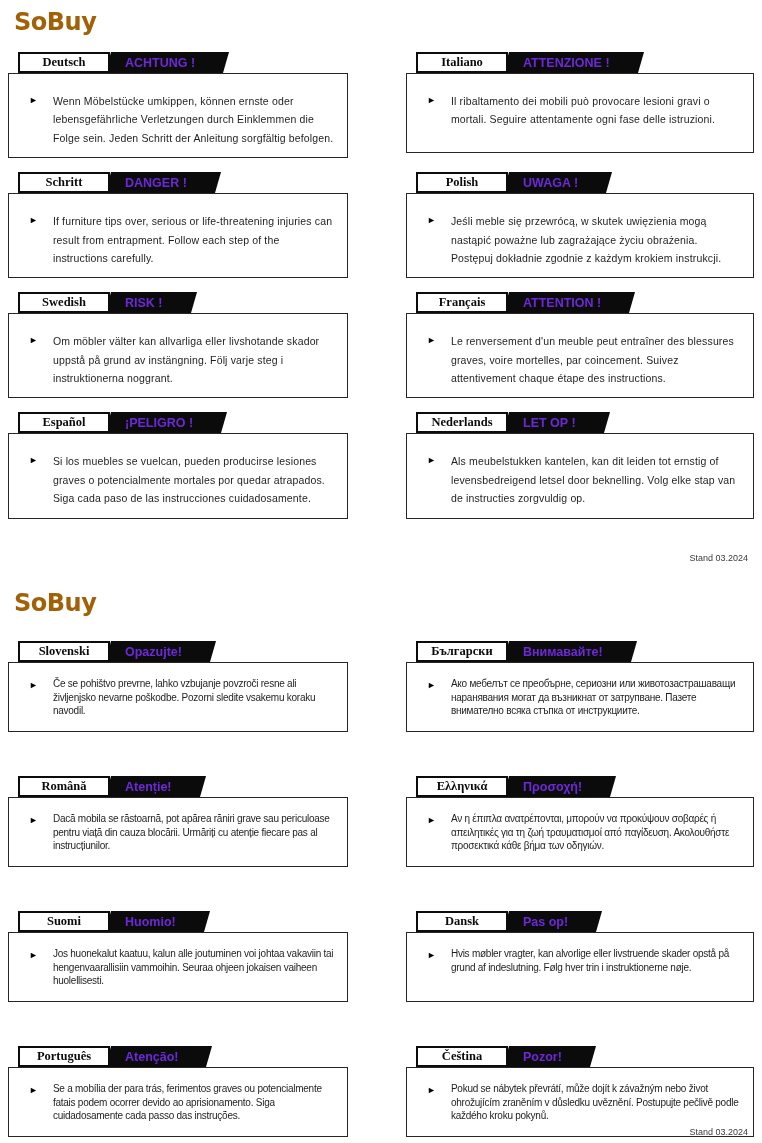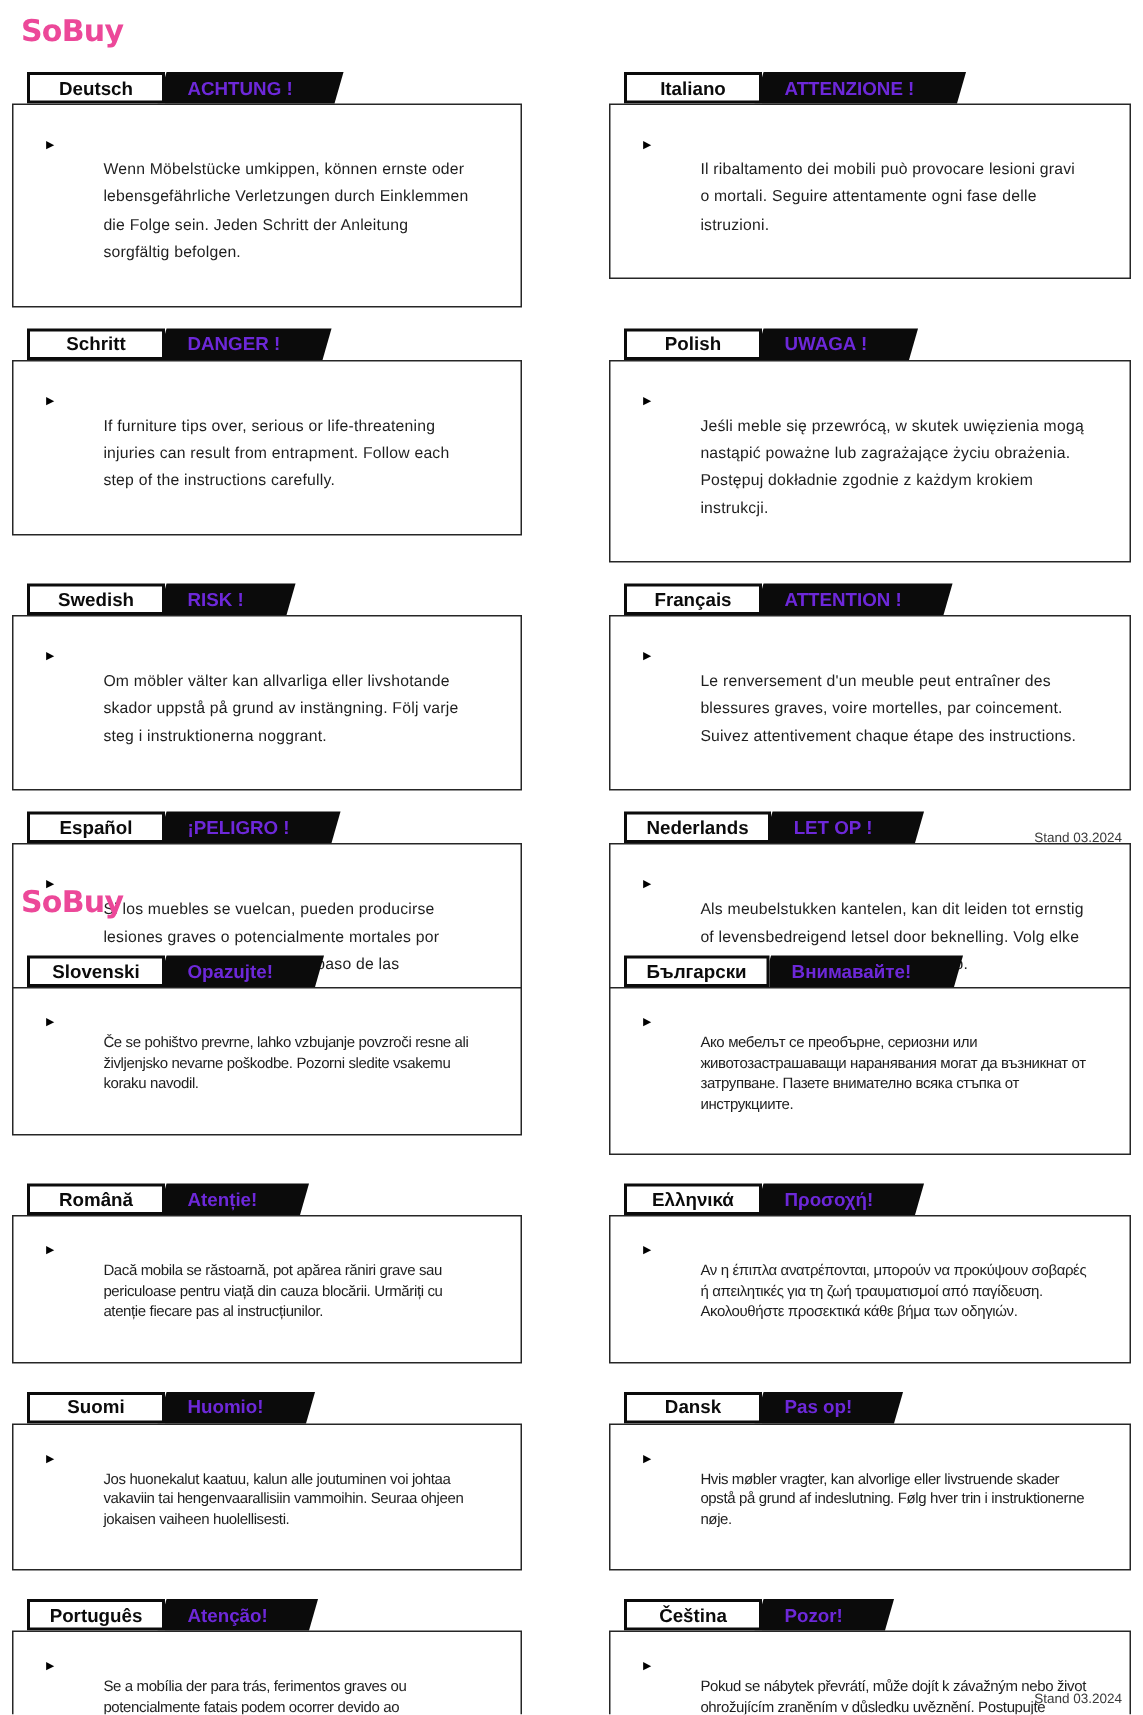--- a/index.html
+++ b/index.html
@@ -11,35 +11,35 @@
     color:#1b1b1b;
     overflow:hidden;
   }
   .sheet{position:absolute;left:0;width:762px;}
   .sheet1{top:0;height:571px;}
   .sheet2{top:571px;height:572px;}
 
   .brand{
     font-family:"DejaVu Sans", sans-serif;
     font-weight:bold;
-    font-size:20px;
+    font-size:24px;
     letter-spacing:-0.5px;
     padding:8px 0 0 14px;
-    color:#ec4899;
+    color:#a16207;
   }
   .sheet2 .brand{padding-top:18px;}
 
   .grid{
     display:grid;
     grid-template-columns:340px 348px;
     column-gap:58px;
     row-gap:14px;
     padding:16px 0 0 8px;
   }
-  .sheet2 .grid{padding-top:24px;row-gap:19px;}
+  .sheet2 .grid{padding-top:24px;row-gap:44px;}
 
   .block{display:flex;flex-direction:column;}
 
   .tab{
     display:flex;
     align-items:stretch;
     height:21px;
     margin-left:10px;
     position:relative;
     z-index:2;
@@ -48,20 +48,21 @@
     position:relative;z-index:2;
     background:#ffffff;
     border:2px solid #0b0b0b;
     font-weight:bold;
     font-size:12.5px;
     display:flex;align-items:center;justify-content:center;
     padding:0 13px;
     min-width:62px;
     white-space:nowrap;
     color:#0b0b0b;
+    font-family:Liberation Serif, serif;
   }
   .warn{
     position:relative;z-index:1;
     display:flex;align-items:center;
     margin-left:-5px;
     padding:0 28px 0 20px;
     font-weight:bold;
     font-size:12.5px;
     color:#6d28d9;
     white-space:nowrap;
@@ -86,21 +87,21 @@
   .sheet2 .box{min-height:70px;padding-top:14px;}
 
   .arrow{
     font-size:9px;
     line-height:1;
     margin:4px 15px 0 4px;
     color:#000000;
     flex:0 0 auto;
   }
   .text{
-    margin:16px;
+    margin:0;
     font-size:10.5px;
     line-height:1.75;
     letter-spacing:0.15px;
     color:#1e1e1e;
     max-width:288px;
   }
   .sheet2 .text{
     font-size:10px;
     line-height:1.35;
     letter-spacing:-0.25px;

